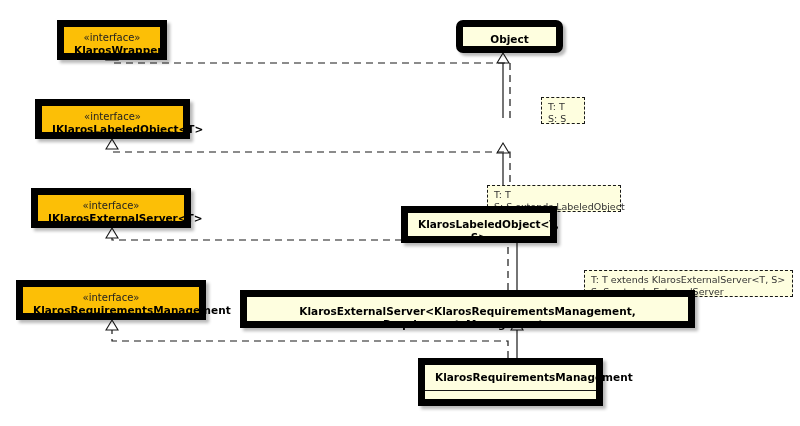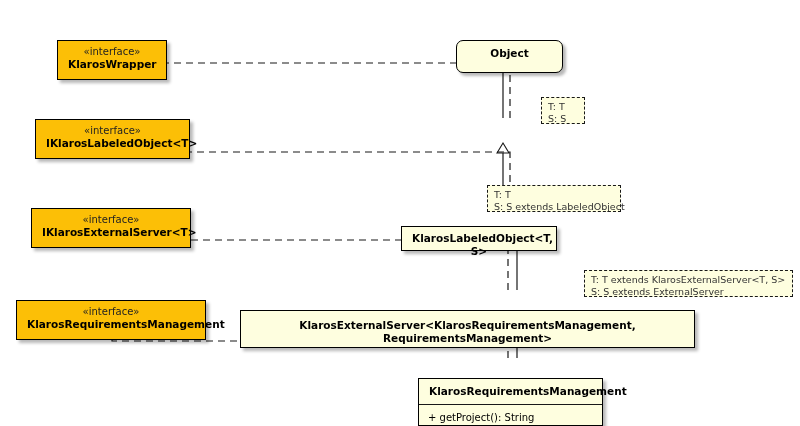--- a/index.html
+++ b/index.html
@@ -21,24 +21,23 @@
     top: 0;
     width: 800px;
     height: 426px;
     pointer-events: none;
   }
 
   
   .node {
     position: absolute;
     box-sizing: border-box;
-    border: 1px solid #000000;
+    border: 7px solid #000000;
     box-shadow: 3px 3px 3px rgba(0,0,0,0.28);
     z-index: 5;
-    margin-top: 20px;
   }
   .node.iface {
     background: #FCBF06;
   }
   .node.cls {
     background: #FEFEDF;
   }
   .stereotype {
     text-align: center;
     font-size: 10px;
@@ -161,35 +160,34 @@
 
   <div class="node cls" style="left:456px; top:20px; width:107px; height:33px;border-radius:7px;">
     <div class="node-title">Object</div>
   </div>
 
   <div class="tparam" style="left:541px; top:97px; width:44px; height:27px;">
     <div>T: T</div>
     <div>S: S</div>
   </div>
 
-  <div class="node cls" style="left:401px; top:206px; width:156px; height:25px;">
+  <div class="node cls" style="left:401px; top:206px; width:156px; height:37px;">
     <div class="node-title" style="padding-top:5px;">KlarosLabeledObject&lt;T, S&gt;</div>
   </div>
   <div class="tparam" style="left:487px; top:185px; width:134px; height:27px;">
     <div>T: T</div>
     <div>S: S extends LabeledObject</div>
   </div>
 
   <div class="node cls" style="left:240px; top:290px; width:455px; height:38px;">
     <div class="node-title" style="padding-top:8px;">KlarosExternalServer&lt;KlarosRequirementsManagement, RequirementsManagement&gt;</div>
   </div>
   <div class="tparam" style="left:584px; top:270px; width:209px; height:27px;">
     <div>T: T extends KlarosExternalServer&lt;T, S&gt;</div>
     <div>S: S extends ExternalServer</div>
   </div>
 
   <div class="node cls" style="left:418px; top:358px; width:185px; height:48px;">
     <div class="node-title" style="padding-top:6px; padding-bottom:6px;">KlarosRequirementsManagement</div>
     <div class="node-sep"></div>
-    <div class="member">+ getProject(): String</div>
   </div>
 
 </div>
 
 </body></html>

